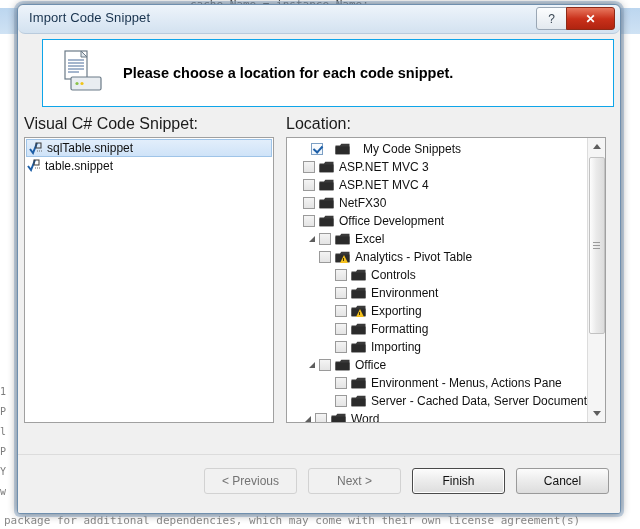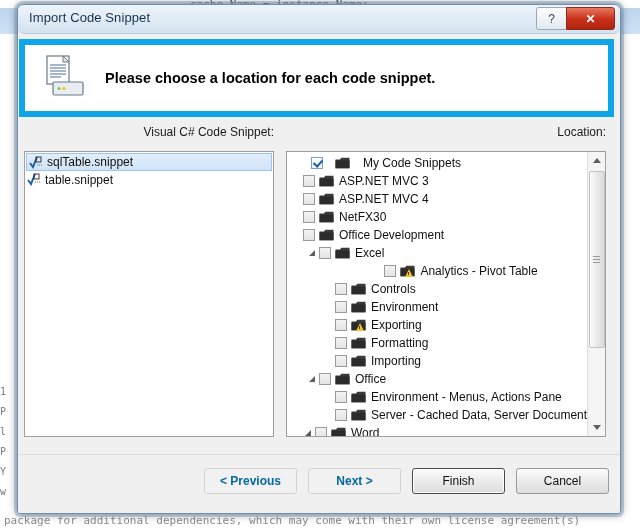--- a/index.html
+++ b/index.html
@@ -67,32 +67,32 @@
     border-radius:3px 0 0 3px;
   }
   .wbtn.close{
     width:47px;border-radius:0 3px 3px 0;margin-left:-1px;
     background:linear-gradient(#e8785f,#c9301a 52%,#b02410);
     border-color:#8d2a18;color:#ffffff;font-weight:bold;
   }
 
   
   .headband{
-    position:relative;margin:5px 6px 0 1px;height:66px;
-    background:#ffffff;border:6px solid #0ea5e9;
+    position:relative;margin:5px 6px 0 24px;height:66px;
+    background:#ffffff;border:1px solid #0ea5e9;
     display:flex;align-items:center;
   }
   .head-icon{position:relative;width:52px;height:48px;margin-left:14px;flex:none;}
   .head-title{
     font-size:14.5px;font-weight:bold;color:#000000;margin-left:14px;
   }
 
   .body-area{position:relative;margin:8px 6px 0 6px;}
 
-  .col-label{font-size:12px;color:#1b1b1b;margin-bottom:12px;text-align:right;}
+  .col-label{font-size:16px;color:#1b1b1b;margin-bottom:4px;}
 
   .panes{display:flex;gap:12px;}
   .pane-left{width:250px;}
   .pane-right{width:320px;}
 
   .listbox{
     background:#ffffff;border:1px solid #a0a0a0;height:286px;
     box-sizing:border-box;overflow:hidden;position:relative;
   }
   .li{
@@ -164,21 +164,21 @@
     background:#f0f0f0;border-top:1px solid #dcdcdc;
   }
   .btnrow{position:absolute;right:11px;top:13px;display:flex;gap:11px;}
   .btn{
     width:93px;height:26px;font-size:12px;
     border:1px solid #9a9a9a;border-radius:3px;
     background:linear-gradient(#fcfcfc,#ececec 48%,#dddddd);
     color:#111;display:flex;align-items:center;justify-content:center;
     box-sizing:border-box;
   }
-  .btn.disabled{color:#0369a1;border-color:#d2d2d2;background:#f1f1f1;font-weight:bold;}
+  .btn.disabled{color:#737373;border-color:#d2d2d2;background:#f1f1f1;}
   .btn.default{
     border:1px solid #4a4a4a;
     box-shadow:inset 0 0 0 1px #ffffff;
   }
 </style>
 </head>
 <body>
 
 <div class="bg">
   <div class="bg-top-strip"></div>
@@ -309,21 +309,21 @@
                 <span class="expander"><svg width="11" height="11" viewBox="0 0 11 11">
                     <polygon points="2,8 8,8 8,2" fill="#5e5e5e"></polygon>
                   </svg></span>
                 <span class="chk"></span>
                 <span class="fldr"><svg width="15" height="12" viewBox="0 0 15 12">
                     <path d="M0.5 2.5 L5 2.5 L6.3 0.8 L14.5 0.8 L14.5 11.3 L0.5 11.3 Z" fill="#3a3a3a"></path>
                     <path d="M0.5 3.6 L14.5 3.6 L14.5 11.3 L0.5 11.3 Z" fill="#2b2b2b"></path>
                   </svg></span>
                 <span>Excel</span>
               </div>
-              <div class="trow" style="padding-left: 36px; justify-content: center;">
+              <div class="trow" style="padding-left: 20px;">
                 <span class="expander none"></span>
                 <span class="chk"></span>
                 <span class="fldr"><svg width="15" height="12" viewBox="0 0 15 12">
                     <path d="M0.5 2.5 L5 2.5 L6.3 0.8 L14.5 0.8 L14.5 11.3 L0.5 11.3 Z" fill="#3a3a3a"></path>
                     <path d="M0.5 3.6 L14.5 3.6 L14.5 11.3 L0.5 11.3 Z" fill="#2b2b2b"></path>
                   </svg><span class="warnbadge"></span></span>
                 <span>Analytics - Pivot Table</span>
               </div>
               <div class="trow" style="padding-left: 36px;">
                 <span class="expander none"></span>

